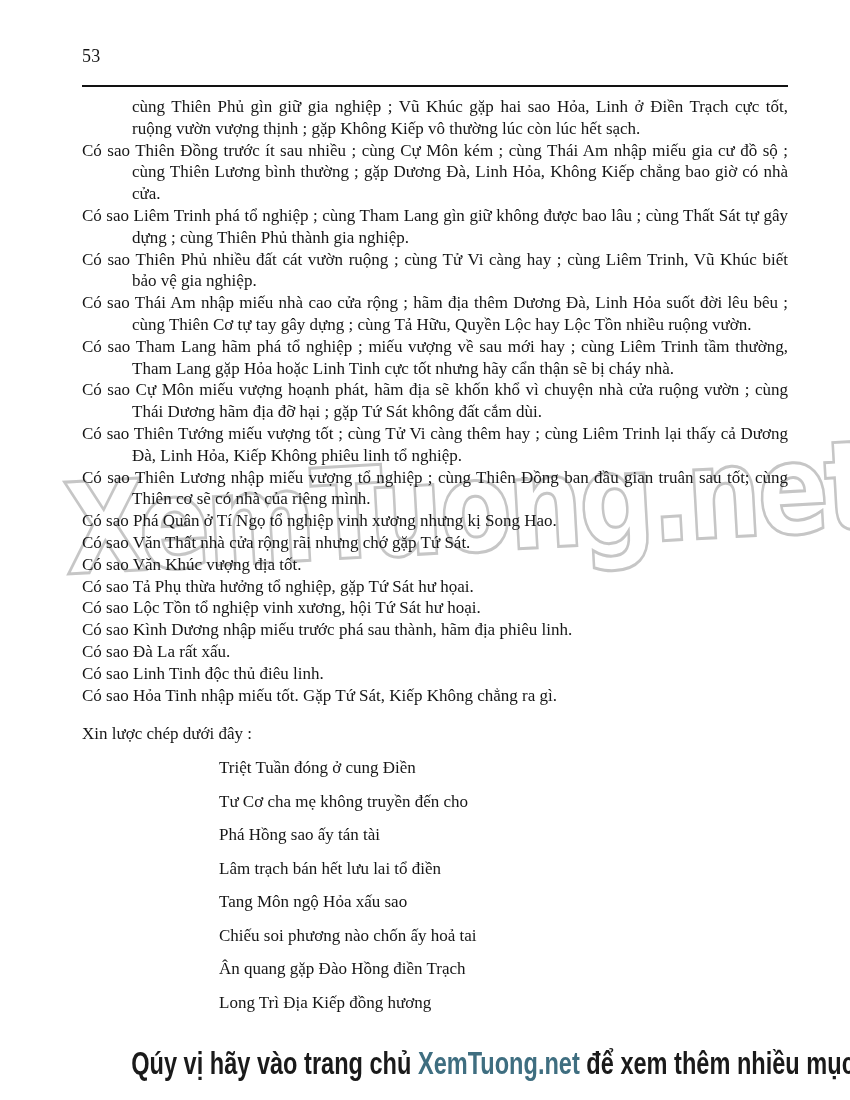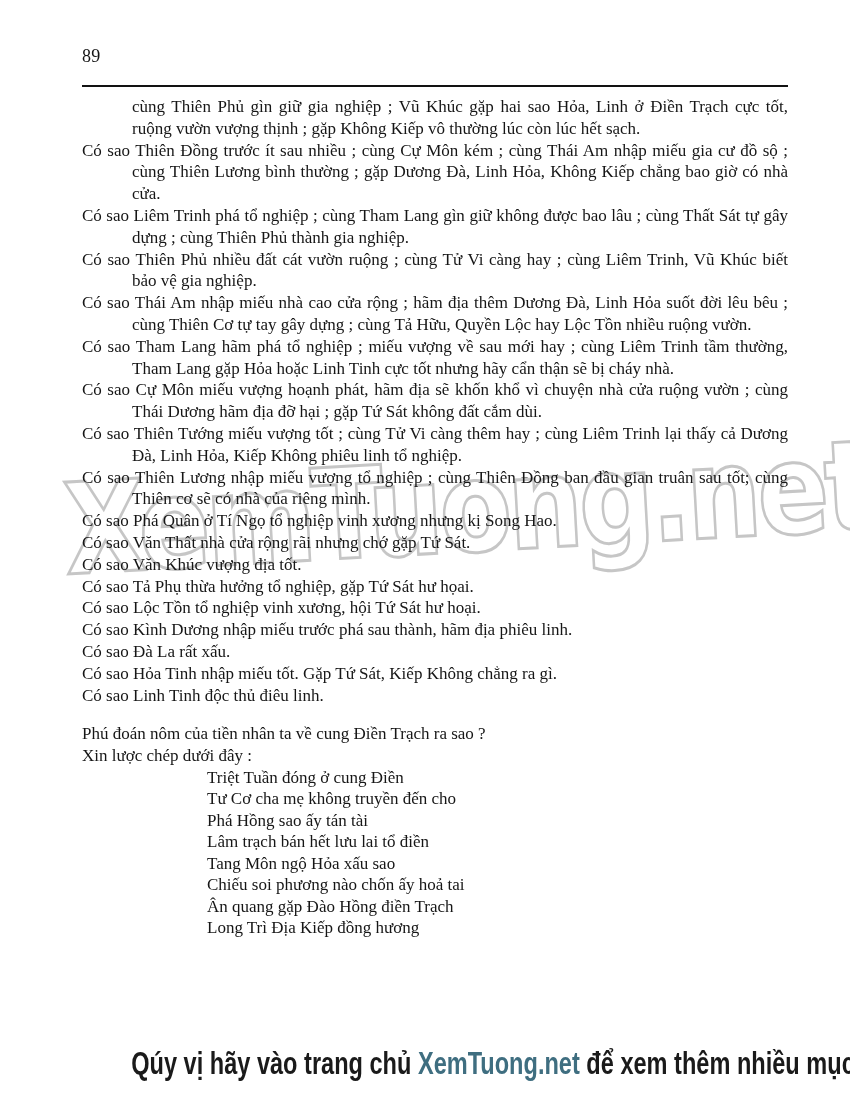--- a/index.html
+++ b/index.html
@@ -51,21 +51,21 @@
     font-size:17px;
     line-height:21.8px;
     text-align:justify;
   }
   .body-text p{margin:0;}
   .para{padding-left:50px;text-indent:-50px;}
   .para.cont{text-indent:0;}
   .spacer{height:17px;}
   .qline{text-align:left;}
   .poem{margin-left:125px;}
-  .poem p{margin:0;line-height:21.5px;text-align:left;}
+  .poem p{margin:12px;line-height:21.5px;text-align:left;}
   .footer{
     position:absolute;
     left:0;right:0;top:1046px;
     z-index:1;
     text-align:center;
     font-family:"Liberation Sans", sans-serif;
     font-weight:bold;
     font-size:31px;
     color:#1a1a1a;
     white-space:nowrap;
@@ -80,21 +80,21 @@
 </head>
 <body>
 
 <div class="page">
 
   <div class="watermark" style="-webkit-text-stroke: 3px rgb(198, 198, 198);">XemTuong.net</div>
 
   <div class="content">
 
     <div class="header-row">
-      <span>89</span>
+      <span>53</span>
     </div>
 
     <div class="rule"></div>
 
     <div class="body-text">
       <p class="para cont">cùng Thiên Phủ gìn giữ gia nghiệp ; Vũ Khúc gặp hai sao Hỏa, Linh ở Điền Trạch cực tốt, ruộng vườn vượng thịnh ; gặp Không Kiếp vô thường lúc còn lúc hết sạch.</p>
       <p class="para">Có sao Thiên Đồng trước ít sau nhiều ; cùng Cự Môn kém ; cùng Thái Am nhập miếu gia cư đồ sộ ; cùng Thiên Lương bình thường ; gặp Dương Đà, Linh Hỏa, Không Kiếp chẳng bao giờ có nhà cửa.</p>
       <p class="para">Có sao Liêm Trinh phá tổ nghiệp ; cùng Tham Lang gìn giữ không được bao lâu ; cùng Thất Sát tự gây dựng ; cùng Thiên Phủ thành gia nghiệp.</p>
       <p class="para">Có sao Thiên Phủ nhiều đất cát vườn ruộng ; cùng Tử Vi càng hay ; cùng Liêm Trinh, Vũ Khúc biết bảo vệ gia nghiệp.</p>
       <p class="para">Có sao Thái Am nhập miếu nhà cao cửa rộng ; hãm địa thêm Dương Đà, Linh Hỏa suốt đời lêu bêu ; cùng Thiên Cơ tự tay gây dựng ; cùng Tả Hữu, Quyền Lộc hay Lộc Tồn nhiều ruộng vườn.</p>
@@ -102,26 +102,25 @@
       <p class="para">Có sao Cự Môn miếu vượng hoạnh phát, hãm địa sẽ khốn khổ vì chuyện nhà cửa ruộng vườn ; cùng Thái Dương hãm địa đỡ hại ; gặp Tứ Sát không đất cắm dùi.</p>
       <p class="para">Có sao Thiên Tướng miếu vượng tốt ; cùng Tử Vi càng thêm hay ; cùng Liêm Trinh lại thấy cả Dương Đà, Linh Hỏa, Kiếp Không phiêu linh tổ nghiệp.</p>
       <p class="para">Có sao Thiên Lương nhập miếu vượng tổ nghiệp ; cùng Thiên Đồng ban đầu gian truân sau tốt; cùng Thiên cơ sẽ có nhà của riêng mình.</p>
       <p class="para">Có sao Phá Quân ở Tí Ngọ tổ nghiệp vinh xương nhưng kị Song Hao.</p>
       <p class="para">Có sao Văn Thất nhà cửa rộng rãi nhưng chớ gặp Tứ Sát.</p>
       <p class="para">Có sao Văn Khúc vượng địa tốt.</p>
       <p class="para">Có sao Tả Phụ thừa hưởng tổ nghiệp, gặp Tứ Sát hư họai.</p>
       <p class="para">Có sao Lộc Tồn tổ nghiệp vinh xương, hội Tứ Sát hư hoại.</p>
       <p class="para">Có sao Kình Dương nhập miếu trước phá sau thành, hãm địa phiêu linh.</p>
       <p class="para">Có sao Đà La rất xấu.</p>
+      <p class="para">Có sao Linh Tinh độc thủ điêu linh.</p>
       <p class="para">Có sao Hỏa Tinh nhập miếu tốt. Gặp Tứ Sát, Kiếp Không chẳng ra gì.</p>
-      <p class="para">Có sao Linh Tinh độc thủ điêu linh.</p>
 
       <div class="spacer"></div>
 
-      <p class="qline">Phú đoán nôm của tiền nhân ta về cung Điền Trạch ra sao ?</p>
       <p class="qline">Xin lược chép dưới đây :</p>
 
       <div class="poem">
         <p>Triệt Tuần đóng ở cung Điền</p>
         <p>Tư Cơ cha mẹ không truyền đến cho</p>
         <p>Phá Hồng sao ấy tán tài</p>
         <p>Lâm trạch bán hết lưu lai tổ điền</p>
         <p>Tang Môn ngộ Hỏa xấu sao</p>
         <p>Chiếu soi phương nào chốn ấy hoả tai</p>
         <p>Ân quang gặp Đào Hồng điền Trạch</p>

